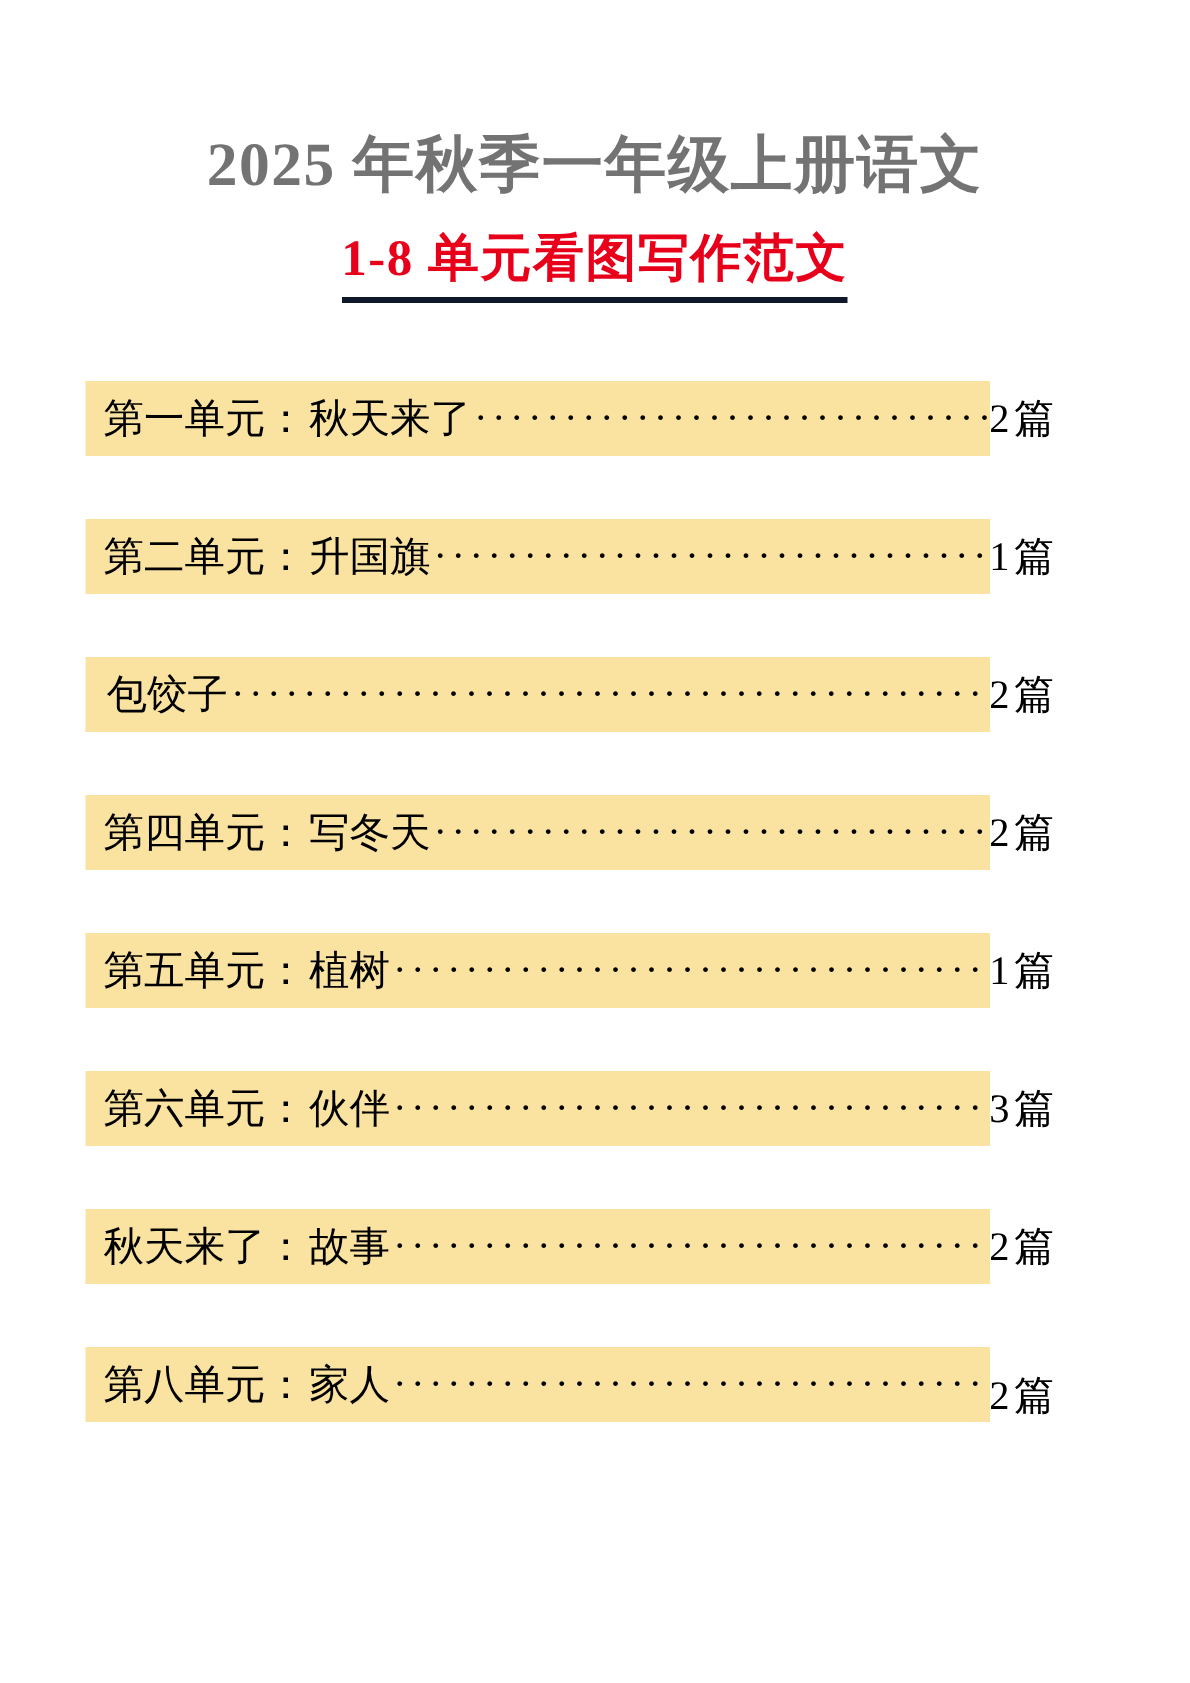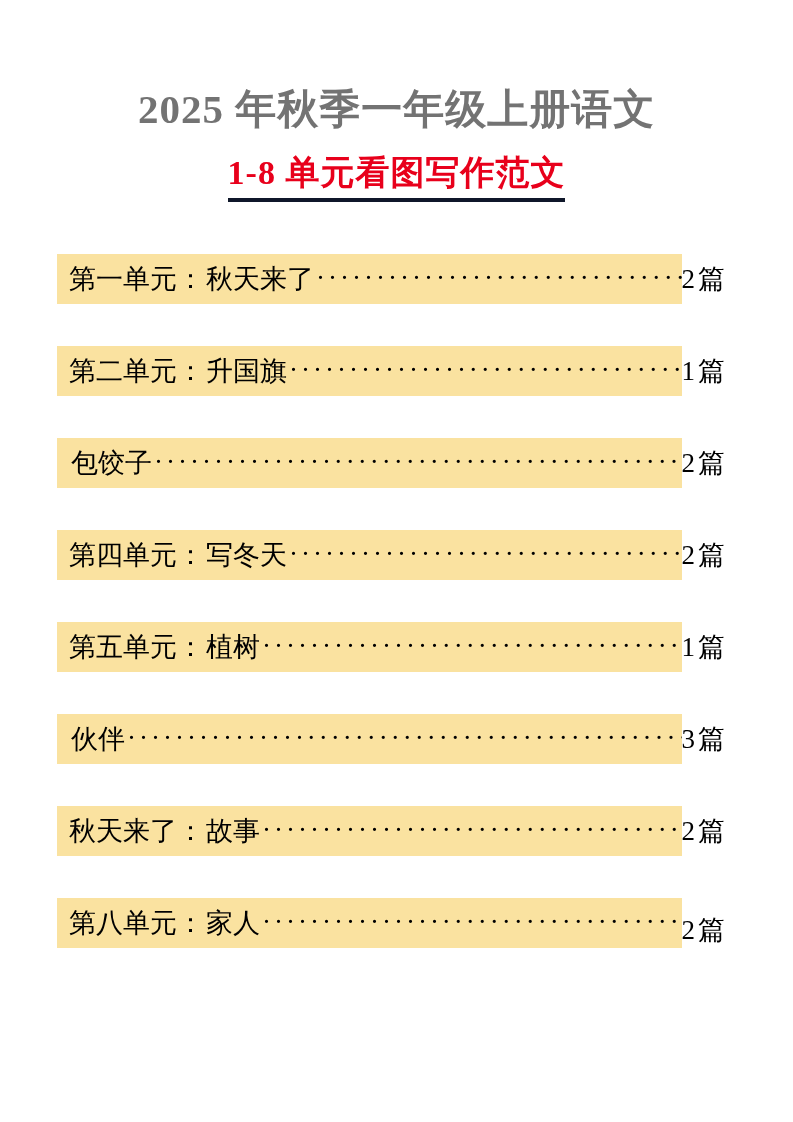--- a/index.html
+++ b/index.html
@@ -40,21 +40,21 @@
     font-weight: bold;
     color: #e8001b;
     letter-spacing: 1px;
     border-bottom: 4px solid #0f172a;
     padding-bottom: 3px;
     line-height: 1.25;
     font-family: "Liberation Serif", "DejaVu Serif", serif;
   }
   .toc {
     margin-top: 52px;
-    padding: 0 68px 0 57px;
+    padding: 0 90px 0 57px;
   }
   .toc-row {
     display: flex;
     align-items: center;
     height: 50px;
     margin-bottom: 42px;
     font-size: 27px;
     color: #000000;
     white-space: nowrap;
   }
@@ -150,20 +150,21 @@
       <div class="hl">
         <span class="unit-label">第五单元：</span>
         <span class="unit-title">植树</span>
         <span class="leader">·······················································</span>
       </div>
       <span class="count"><span class="num">1</span><span>篇</span></span>
     </div>
 
     <div class="toc-row">
       <div class="hl">
+        <span class="unit-label">第六单元：</span>
         <span class="unit-title">伙伴</span>
         <span class="leader">·······················································</span>
       </div>
       <span class="count"><span class="num">3</span><span>篇</span></span>
     </div>
 
     <div class="toc-row">
       <div class="hl">
         <span class="unit-label">秋天来了：</span>
         <span class="unit-title">故事</span>

